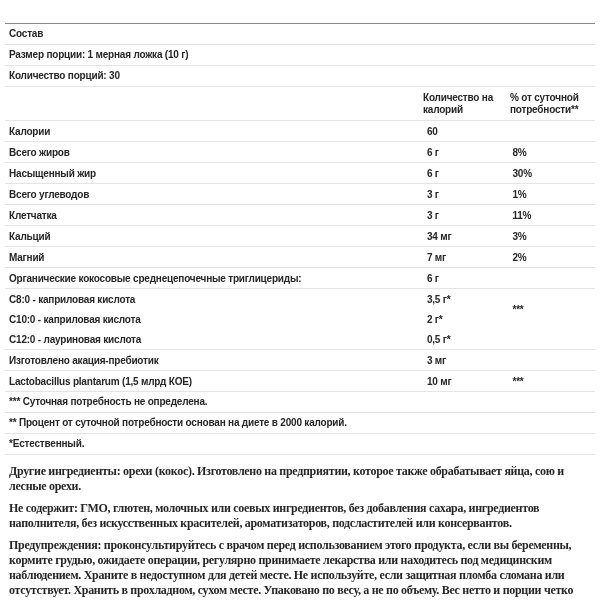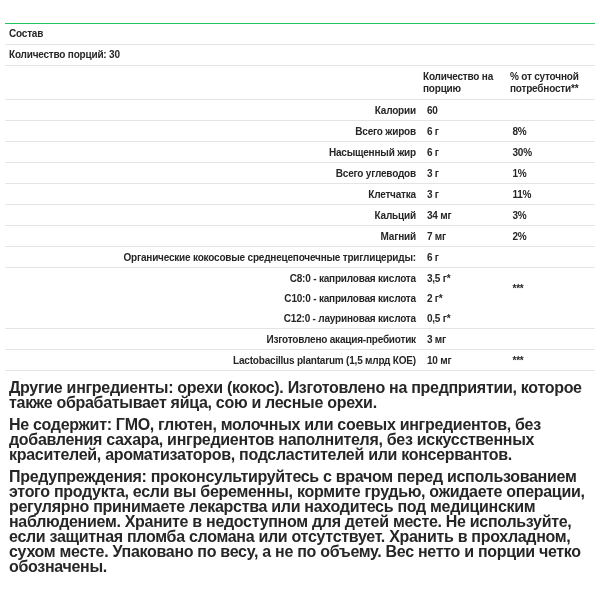--- a/index.html
+++ b/index.html
@@ -42,51 +42,53 @@
   .col-h.amount { width: 87px; }
   .col-h.dv { width: 85px; }
   .row {
     display: flex;
     align-items: center;
     height: 20px;
     border-bottom: 1px solid #e4e4e4;
   }
   .row.no-sep { border-bottom: none; }
   .c { white-space: nowrap; }
-  .c.label { width: 414px; padding-left: 4px; text-align: right; }
+  .c.label { width: 414px; padding-left: 4px; }
   .c.amount { width: 87px; padding-left: 11px; }
   .c.dv { width: 84px; }
   .row.dv-low .c.dv { position: relative; top: 10px; }
   .foot-row {
     height: 20px;
     line-height: 20px;
     padding-left: 4px;
     border-bottom: 1px solid #e4e4e4;
     white-space: nowrap;
   }
   .paras {
     padding: 9px 2px 0 4px;
     letter-spacing: -0.3px;
   }
   .para {
-    font-size: 16px;
+    font-size: 12px;
     line-height: 15px;
     margin: 0 0 7px 0;
+    font-family: Liberation Serif, serif;
   }
 </style>
 </head>
 <body>
 
 <div class="sheet">
   <div class="info-row">Состав</div>
+  <div class="info-row">Размер порции: 1 мерная ложка (10 г)</div>
   <div class="info-row">Количество порций: 30</div>
 
   <div class="head-row">
     <div class="spacer"></div>
-    <div class="col-h amount">Количество на порцию</div>
+    <div class="col-h amount">Количество на калорий</div>
     <div class="col-h dv">% от суточной потребности**</div>
   </div>
 
   <div id="rows">
       <div class="row">
         <div class="c label">Калории</div>
         <div class="c amount">60</div>
         <div class="c dv"></div>
       </div>
       <div class="row">
@@ -143,19 +145,24 @@
         <div class="c label">Изготовлено акация-пребиотик</div>
         <div class="c amount">3 мг</div>
         <div class="c dv"></div>
       </div>
       <div class="row">
         <div class="c label">Lactobacillus plantarum (1,5 млрд КОЕ)</div>
         <div class="c amount">10 мг</div>
         <div class="c dv">***</div>
       </div>
     </div>
+  <div id="footnotes">
+      <div class="foot-row">*** Суточная потребность не определена.</div>
+      <div class="foot-row">** Процент от суточной потребности основан на диете в 2000 калорий.</div>
+      <div class="foot-row">*Естественный.</div>
+    </div>
 
   <div class="paras" id="paras">
       <div class="para">Другие ингредиенты: орехи (кокос). Изготовлено на предприятии, которое также обрабатывает яйца, сою и лесные орехи.</div>
       <div class="para">Не содержит: ГМО, глютен, молочных или соевых ингредиентов, без добавления сахара, ингредиентов наполнителя, без искусственных красителей, ароматизаторов, подсластителей или консервантов.</div>
       <div class="para">Предупреждения: проконсультируйтесь с врачом перед использованием этого продукта, если вы беременны, кормите грудью, ожидаете операции, регулярно принимаете лекарства или находитесь под медицинским наблюдением. Храните в недоступном для детей месте. Не используйте, если защитная пломба сломана или отсутствует. Хранить в прохладном, сухом месте. Упаковано по весу, а не по объему. Вес нетто и порции четко обозначены.</div>
     </div>
 </div>
 
 </body></html>

